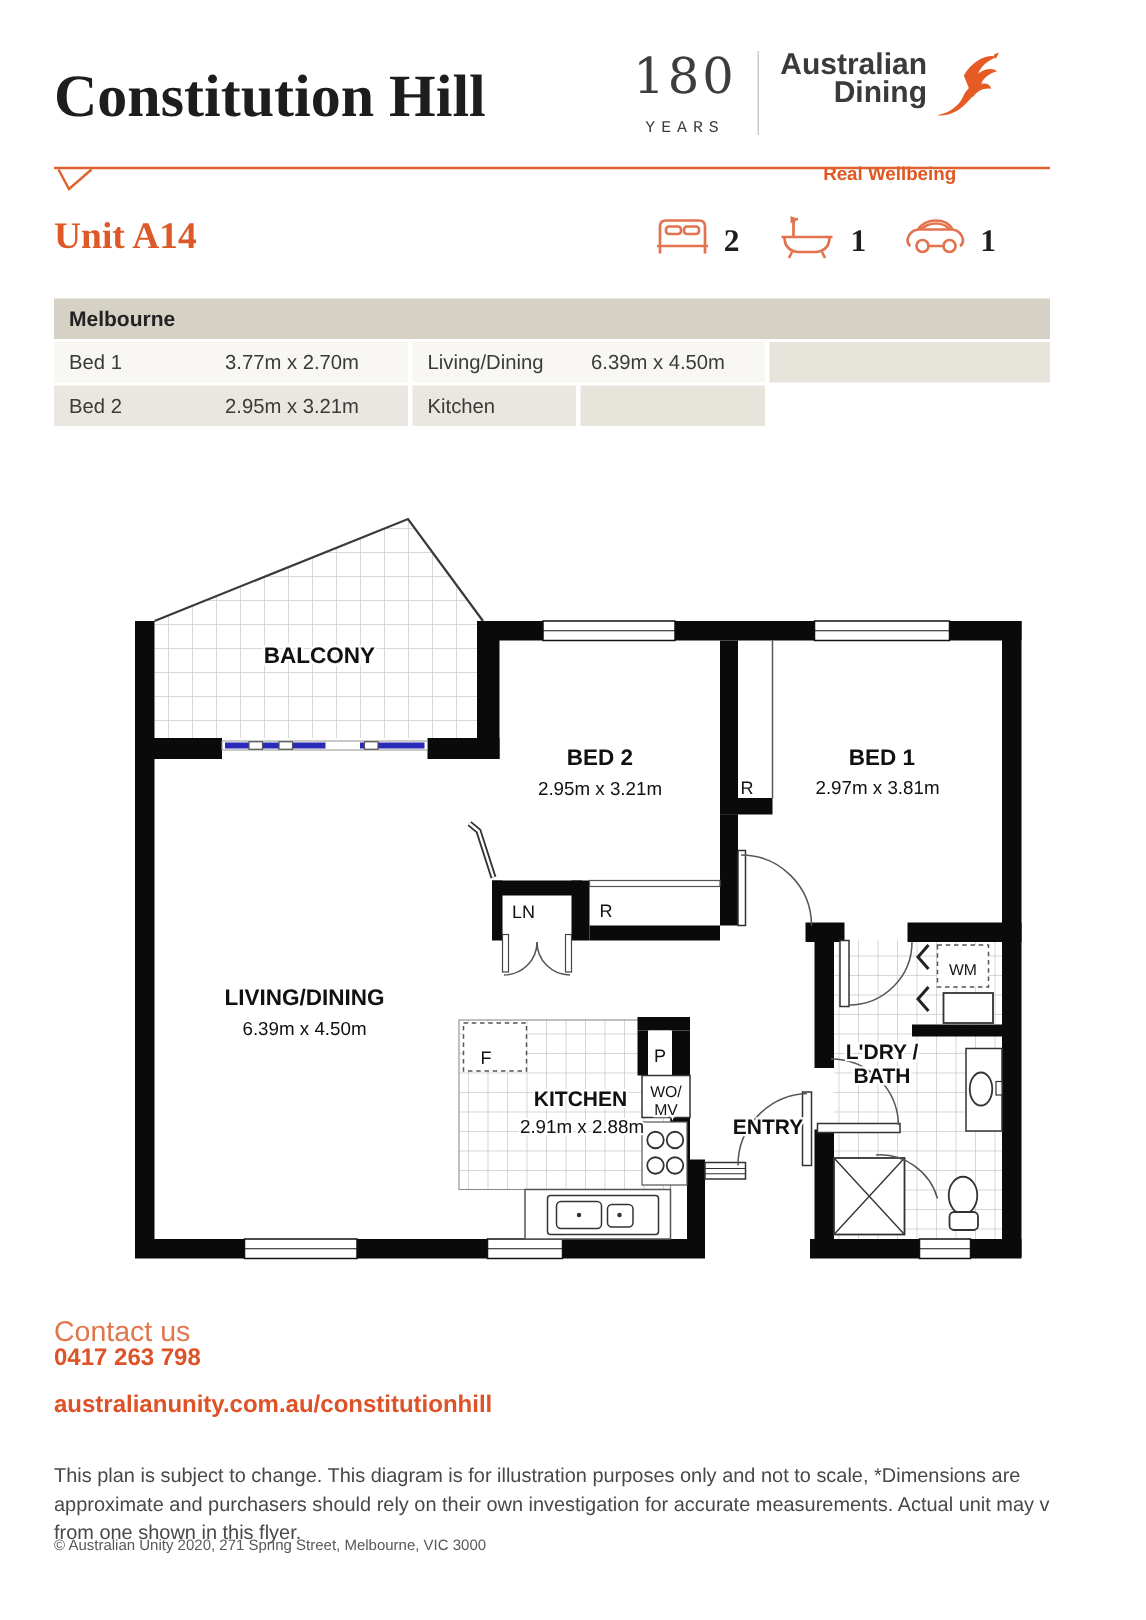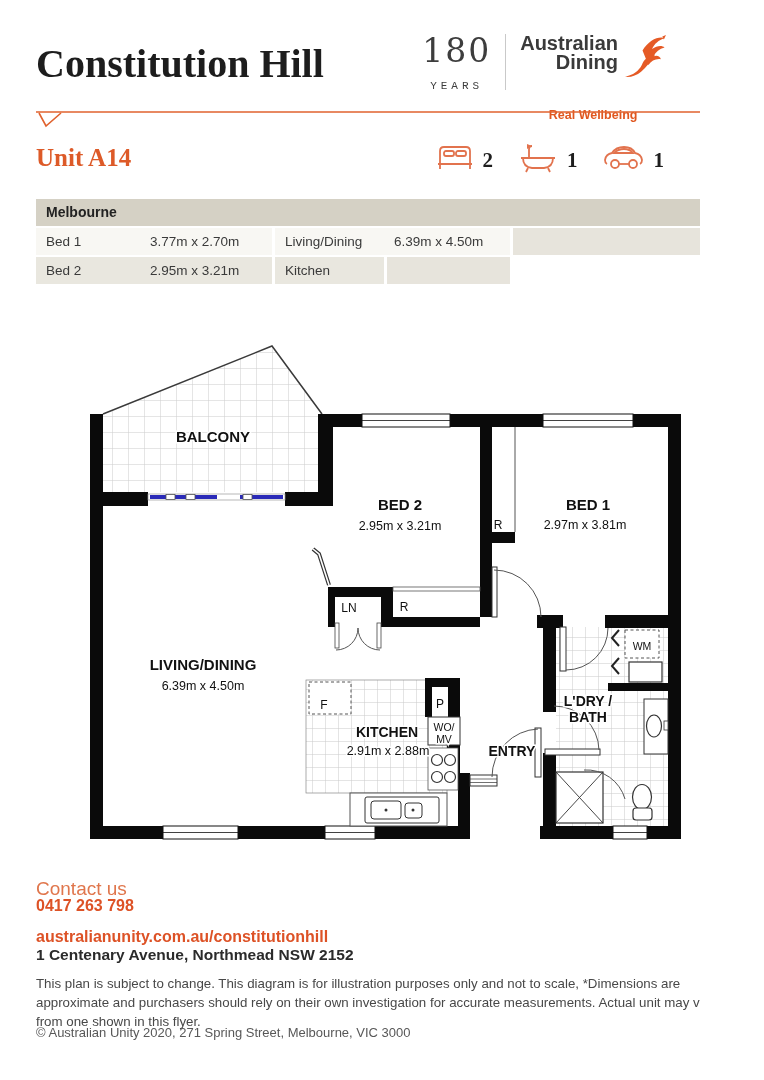--- a/index.html
+++ b/index.html
@@ -44,21 +44,21 @@
   .dim{font-size:12.5px;}
   .sm{font-size:12px;}
   .xs{font-size:10.5px;}
   
   .contact-head{position:absolute;left:36px;top:878px;font-size:19px;color:#e0764c;}
   .contact-phone{position:absolute;left:36px;top:897px;font-size:16px;font-weight:bold;color:#dd5226;}
   .contact-url{position:absolute;left:36px;top:916px;font-size:16px;font-weight:bold;color:#dd5226;
                text-decoration:none;margin-top:12px;}
   .address{position:absolute;left:36px;top:946px;font-size:15.5px;font-weight:bold;color:#2b2b2b;}
   .disclaimer{position:absolute;left:36px;top:975px;width:700px;font-size:13.3px;color:#484848;line-height:1.42;}
-  .copyright{position:absolute;left:36px;top:1025px;font-size:13px;color:#585858;}
+  .copyright{position:absolute;left:36px;top:1025px;font-size:10px;color:#585858;}
   .doc-code{position:absolute;left:36px;top:1096px;font-size:8px;color:#c4c4c4;}
 </style>
 </head>
 <body>
 
 <div class="page">
 
   <div class="title">Constitution Hill</div>
 
   <div class="logo">
@@ -330,18 +330,17 @@
     <text x="440" y="708" text-anchor="middle" class="sm">P</text>
     <text x="444" y="731" text-anchor="middle" class="xs">WO/</text>
     <text x="444" y="743" text-anchor="middle" class="xs">MV</text>
     <text x="642" y="650" text-anchor="middle" class="xs">WM</text>
   </svg>
 
   <div class="contact-head">Contact us</div>
   <div class="contact-phone">0417 263 798</div>
   <a class="contact-url" href="#">australianunity.com.au/constitutionhill</a>
 
-  <div class="address">1 Centenary Avenue, Northmead NSW 2152</div>
   <div class="disclaimer">This plan is subject to change. This diagram is for illustration purposes only and not to scale, *Dimensions are approximate and purchasers should rely on their own investigation for accurate measurements. Actual unit may vary from one shown in this flyer.</div>
   <div class="copyright">© Australian Unity 2020, 271 Spring Street, Melbourne, VIC 3000</div>
   <div class="doc-code">AU1134_200324</div>
 
 </div>
 
 </body></html>

